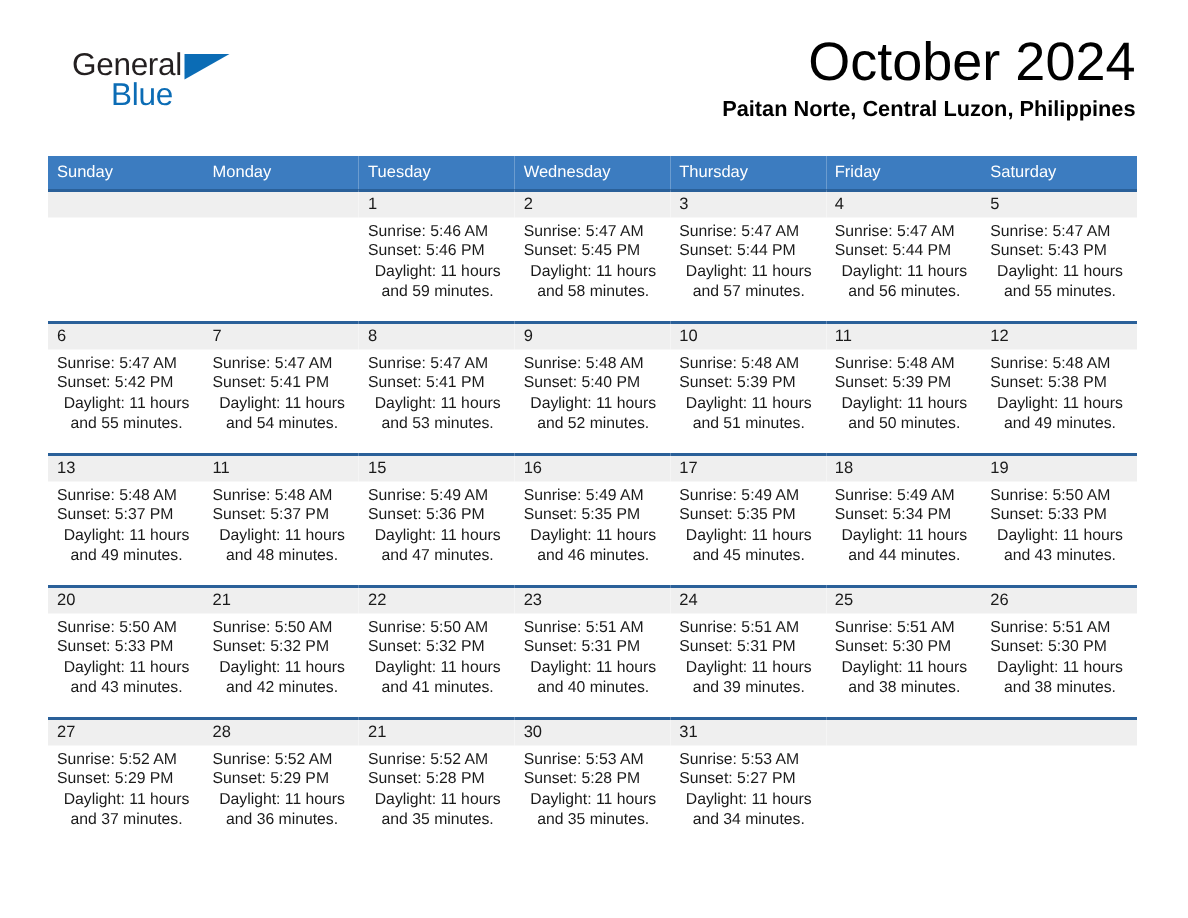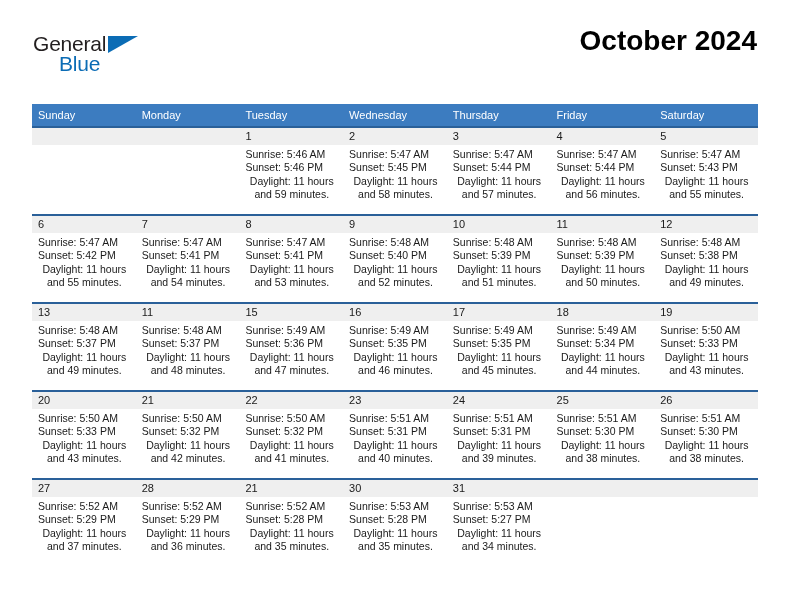--- a/index.html
+++ b/index.html
@@ -24,21 +24,21 @@
   
   .header {
     position: absolute;
     left: 32px;
     top: 24px;
     right: 35px;
     height: 72px;
   }
   .brand {
     position: absolute;
-    left: 1px;
+    left: 16px;
     top: 8px;
     width: 130px;
     height: 48px;
   }
   .brand-general {
     position: absolute;
     left: 0;
     top: 0;
     font-size: 21px;
     letter-spacing: -0.2px;
@@ -64,22 +64,22 @@
     border-bottom: 17px solid transparent;
   }
 
   .title-block {
     position: absolute;
     right: 0;
     top: 0;
     text-align: right;
   }
   .month-title {
-    font-size: 28px;
-    font-weight: bold;
+    font-size: 36px;
+    font-weight: normal;
     color: #000000;
     line-height: 34px;
     white-space: nowrap;
   }
   .location-sub {
     margin-top: 6px;
     font-size: 14.5px;
     font-weight: bold;
     color: #000000;
     line-height: 18px;
@@ -150,20 +150,21 @@
   <div class="header">
 
     <div class="brand">
       <span class="brand-general">General</span>
       <span class="brand-tri"></span>
       <span class="brand-blue">Blue</span>
     </div>
 
     <div class="title-block">
       <div class="month-title">October 2024</div>
+      <div class="location-sub">Paitan Norte, Central Luzon, Philippines</div>
     </div>
 
   </div>
 
   <table class="calendar">
     <thead>
       <tr>
         <th>Sunday</th>
         <th>Monday</th>
         <th>Tuesday</th>

